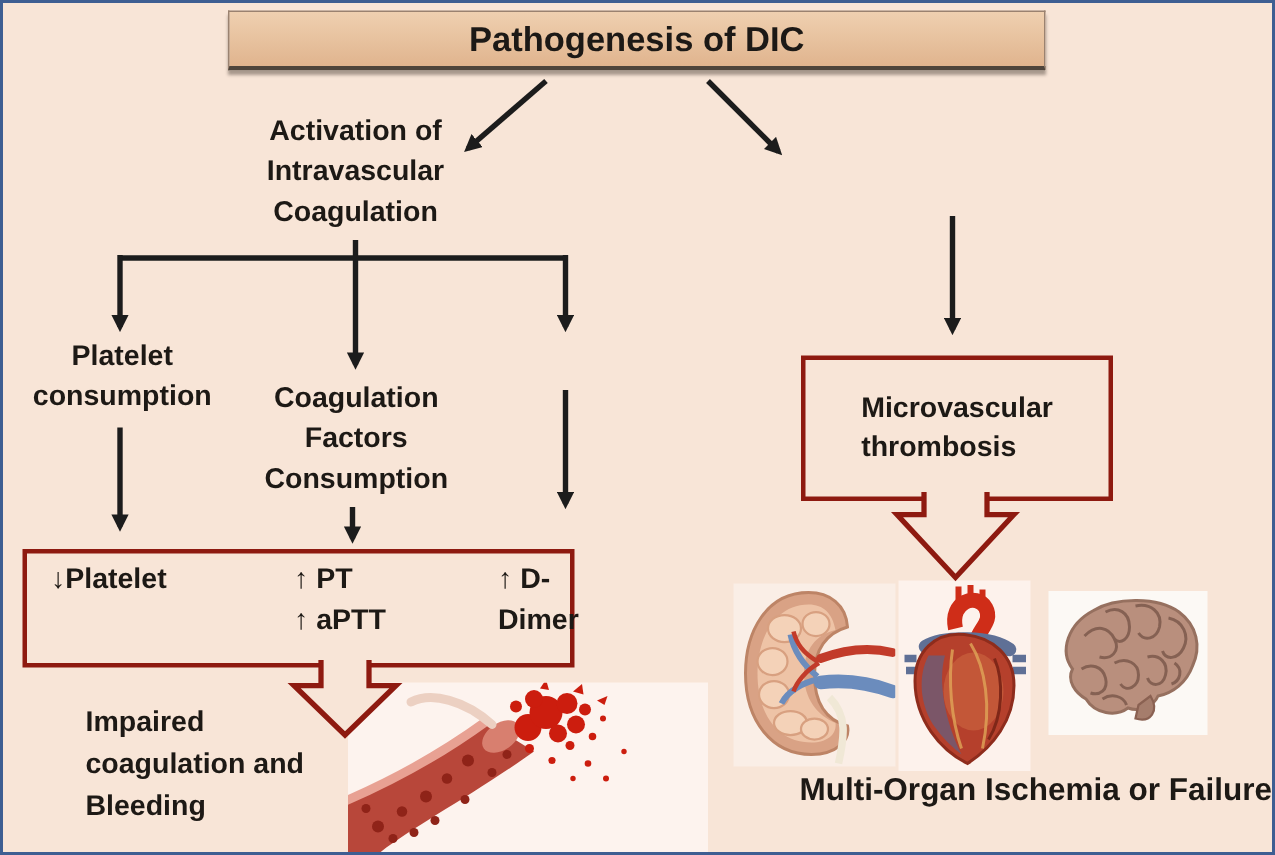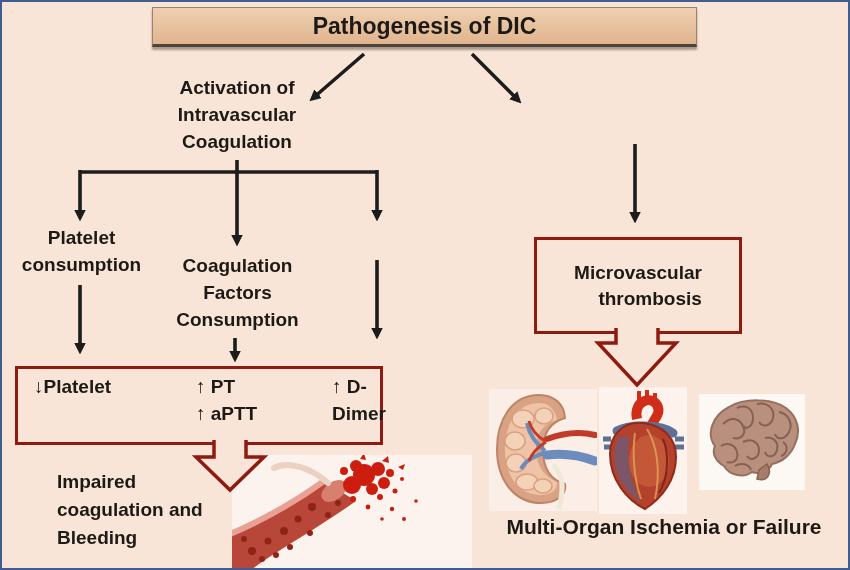--- a/index.html
+++ b/index.html
@@ -18,21 +18,21 @@
     border: 1px solid #9a8270; border-bottom: 3px solid #4e443b;
     box-shadow: 0 3px 2px rgba(70,60,50,0.45);
     display: flex; align-items: center; justify-content: center;
     z-index: 2;
   }
   .title-box .t { font-weight: bold; font-size: 23px; color: #1c1916; }
   .redbox { border: 3.5px solid #8e1a10; background: transparent; z-index: 2; }
   .lab-box { left: 13px; top: 364px; width: 368px; height: 79px; }
   .micro-box {
     left: 532px; top: 235px; width: 208px; height: 97px;
-    display: flex; align-items: center; justify-content: center; text-align: right;
+    display: flex; align-items: center; justify-content: center; text-align: left;
   }
   svg.layer { position: absolute; left: 0; top: 0; pointer-events: none; }
   #connectors { z-index: 1; }
   #redarrows  { z-index: 3; }
   .imgbox { overflow: hidden; z-index: 1; }
 </style>
 </head>
 <body>
 
 <div class="frame">
@@ -83,21 +83,21 @@
 
   <div class="abs redbox micro-box">
     <span class="lbl prelines" style="line-height:26px;">Microvascular
 thrombosis</span>
   </div>
 
   <div class="abs lbl prelines" style="left:55px; top:466px; width:210px; line-height:28px;">Impaired
 coagulation and
 Bleeding</div>
 
-  <div class="abs lbl center" style="left:478px; top:511px; width:368px; font-size:21px;">Multi-Organ Ischemia or Failure</div>
+  <div class="abs lbl center" style="left:478px; top:511px; width:368px; font-size:21px;text-align:right;">Multi-Organ Ischemia or Failure</div>
 
   <div class="abs imgbox" style="left:230px; top:453px; width:240px; height:114px; background:#fdf3ee;">
     <svg width="240" height="114" viewBox="0 0 240 114">
       <path d="M-4,116 L-4,80 C38,62 70,42 92,26 L124,46 C82,76 40,98 18,116 z" fill="#b8473a"></path>
       <path d="M-4,80 C38,62 70,42 92,26" stroke="#e8a193" stroke-width="6" fill="none"></path>
       <g fill="#8f2318">
         <circle cx="20" cy="96" r="4"></circle>
           <circle cx="36" cy="86" r="3.5"></circle>
           <circle cx="52" cy="76" r="4"></circle>
         <circle cx="66" cy="64" r="3.5"></circle>

